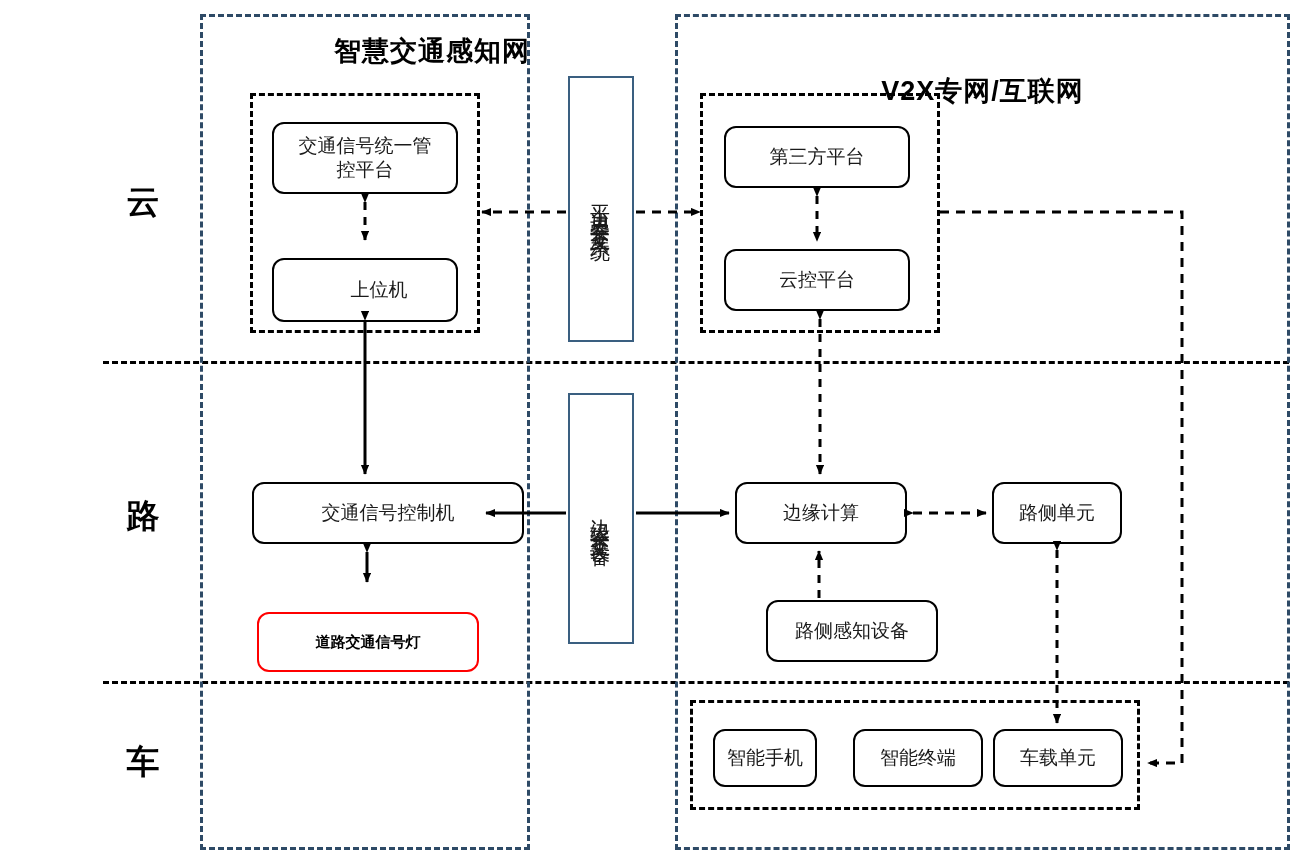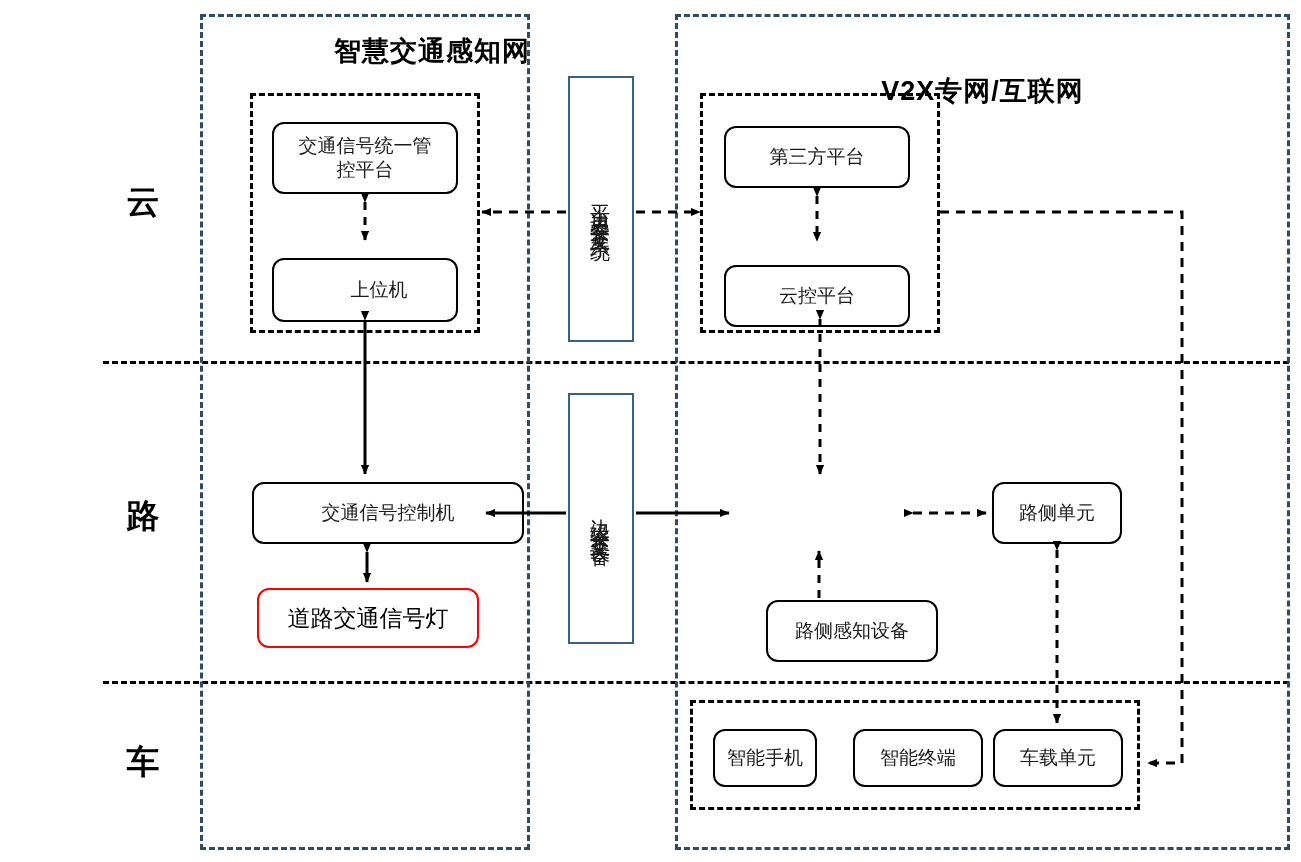--- a/index.html
+++ b/index.html
@@ -19,21 +19,21 @@
             text-align:center;white-space:nowrap;}
 
   
   .divider{position:absolute;height:0;border-top:3px dashed #000;}
 
   
   .node{position:absolute;box-sizing:border-box;border:2.5px solid #000;
         border-radius:12px;background:#fff;display:flex;align-items:center;
         justify-content:center;text-align:center;font-size:19px;color:#1a1a1a;
         line-height:1.25;padding:2px 4px;}
-  .node.red{border-color:#FF0000;border-width:2.5px;font-weight:normal;font-size:23px;color:#000;}
+  .node.red{border-color:#FF0000;border-width:2.5px;font-weight:bold;font-size:15px;color:#000;margin-top:24px;}
 
   
   .vbox{position:absolute;box-sizing:border-box;border:2.5px solid #3A5F80;
         background:#fff;display:flex;align-items:center;justify-content:center;}
   .vbox span{writing-mode:vertical-rl;text-orientation:upright;font-size:20px;
              letter-spacing:4px;color:#1a1a1a;white-space:nowrap;}
 
   
   #wires{position:absolute;left:0;top:0;width:1301px;height:862px;
          pointer-events:none;}
@@ -63,29 +63,32 @@
   <div class="node" style="left:272px;top:122px;width:186px;height:72px;">
     <span style="white-space:pre-line;">交通信号统一管
 控平台</span>
   </div>
   <div class="node" style="left:272px;top:258px;width:186px;height:64px;padding-left:32px;">
     <span>上位机</span>
   </div>
   <div class="node" style="left:724px;top:126px;width:186px;height:62px;">
     <span>第三方平台</span>
   </div>
-  <div class="node" style="left:724px;top:249px;width:186px;height:62px;margin-top:16px;">
+  <div class="node" style="left:724px;top:249px;width:186px;height:62px;">
     <span>云控平台</span>
   </div>
 
   <div class="node" style="left:252px;top:482px;width:272px;height:62px;">
     <span>交通信号控制机</span>
   </div>
   <div class="node red" style="left:257px;top:588px;width:222px;height:60px;">
     <span>道路交通信号灯</span>
+  </div>
+  <div class="node" style="left:735px;top:482px;width:172px;height:62px;">
+    <span>边缘计算</span>
   </div>
   <div class="node" style="left:992px;top:482px;width:130px;height:62px;">
     <span>路侧单元</span>
   </div>
   <div class="node" style="left:733px;top:600px;width:172px;height:62px;margin-left:33px;">
     <span>路侧感知设备</span>
   </div>
 
   <div class="node" style="left:713px;top:729px;width:104px;height:58px;">
     <span>智能手机</span>

